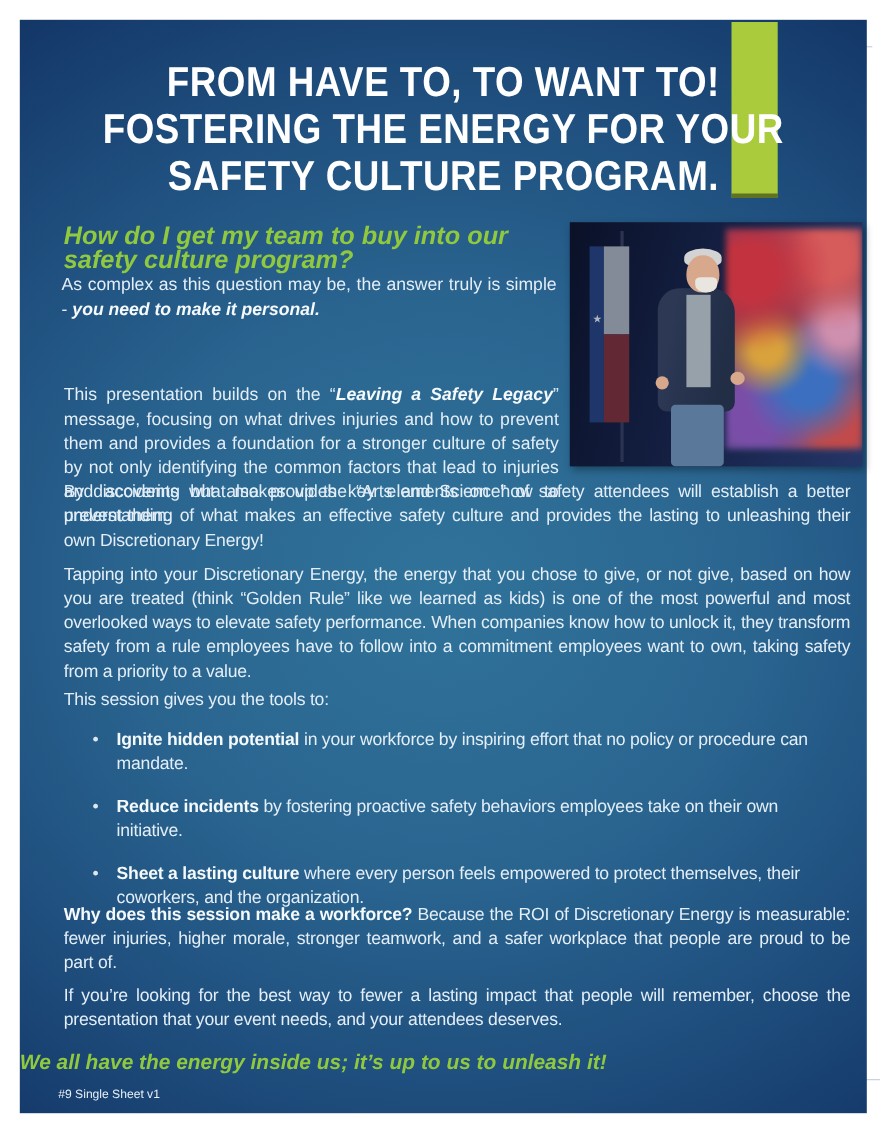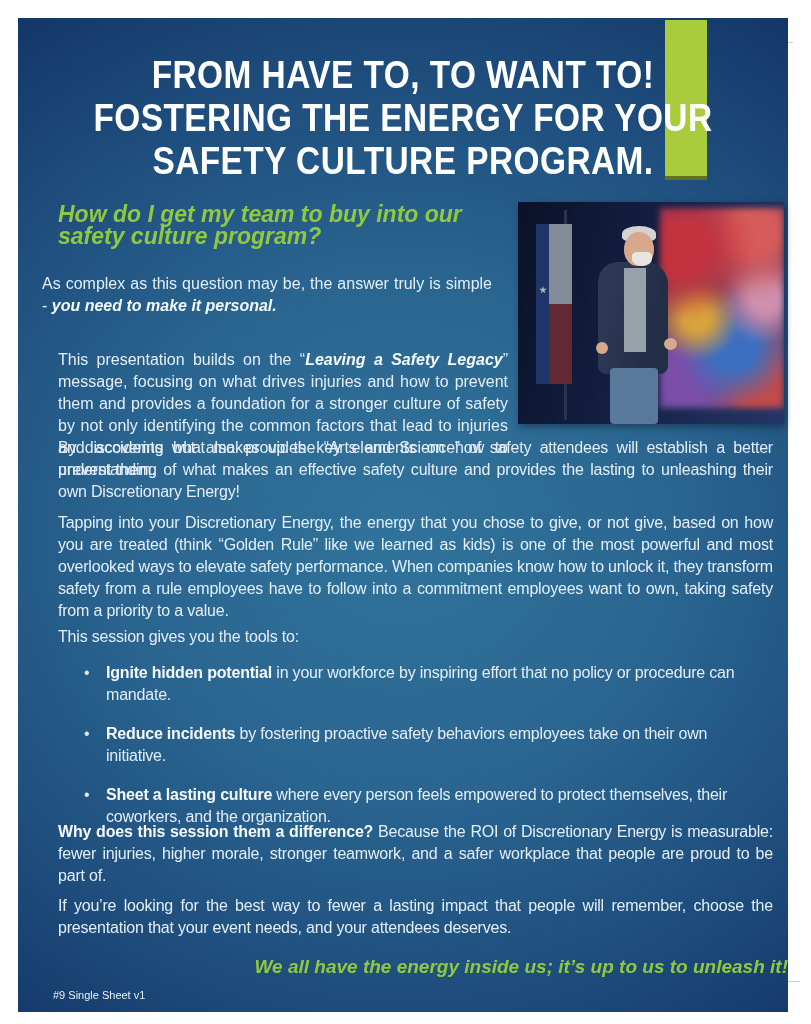--- a/index.html
+++ b/index.html
@@ -40,37 +40,37 @@
   .txt { color:#e3eef7; font-size:16px; line-height:22px; position:absolute; }
   .just { text-align:justify; }
   .bi { font-style:italic; font-weight:bold; color:#f4f9fc; }
   b { color:#f4f9fc; }
 
   .question {
     position:absolute; left:40px; top:185px; width:420px;
     color:#90c93e; font-weight:bold; font-style:italic;
     font-size:23px; line-height:22px;
   }
-  .p1 { left:24px; top:231px; width:450px;margin-top:24px; }
+  .p1 { left:38px; top:231px; width:450px; }
   .p2 { left:40px; top:293px; width:450px;margin-top:38px; }
   .p3 { left:40px; top:419px; width:715px; letter-spacing:-.2px; }
   .p4 { left:40px; top:494px; width:715px; letter-spacing:-.2px; }
   .tools-intro { left:40px; top:608px; width:715px; letter-spacing:-.2px; }
   .bullets {
     position:absolute; left:66px; top:644px; width:678px; list-style:none;
   }
   .bullets li {
     position:relative; padding-left:22px; margin-bottom:17px;
     color:#e3eef7; font-size:16px; line-height:22px; letter-spacing:-.2px;
   }
   .bullets .marker { position:absolute; left:0; top:0; color:#dce8f2; }
   .why { left:40px; top:803px; width:715px; letter-spacing:-.2px; }
   .closing { left:40px; top:877px; width:715px; letter-spacing:-.2px; }
   .tagline {
-    position:absolute; left:0; top:936px; width:770px; text-align:right;
+    position:absolute; left:0; top:936px; width:770px; text-align:left;
     color:#90c93e; font-weight:bold; font-style:italic;
     font-size:19px; line-height:26px;
   }
   .footer {
     position:absolute; left:35px; top:971px;
     color:#e8f0f7; font-size:11px; letter-spacing:0;
   }
 
   
   .photo {
@@ -169,21 +169,21 @@
       <span class="marker">•</span><b>Ignite hidden potential</b><span> in your workforce by inspiring effort that no policy or procedure can mandate.</span>
     </li>
     <li>
       <span class="marker">•</span><b>Reduce incidents</b><span> by fostering proactive safety behaviors employees take on their own initiative.</span>
     </li>
     <li>
       <span class="marker">•</span><b>Sheet a lasting culture</b><span> where every person feels empowered to protect themselves, their coworkers, and the organization.</span>
     </li>
   </ul>
 
-  <p class="txt just why"><b>Why does this session them a difference?</b><span> Because the ROI of Discretionary Energy is measurable: fewer injuries, higher morale, stronger teamwork, and a safer workplace that people are proud to be part of.</span></p>
+  <p class="txt just why"><b>Why does this session make a workforce?</b><span> Because the ROI of Discretionary Energy is measurable: fewer injuries, higher morale, stronger teamwork, and a safer workplace that people are proud to be part of.</span></p>
 
   <p class="txt just closing">If you’re looking for the best way to fewer a lasting impact that people will remember, choose the presentation that your event needs, and your attendees deserves.</p>
 
   <p class="tagline">We all have the energy inside us; it’s up to us to unleash it!</p>
 
   <div class="footer">#9 Single Sheet v1</div>
 
 </div>
 
 </body></html>

